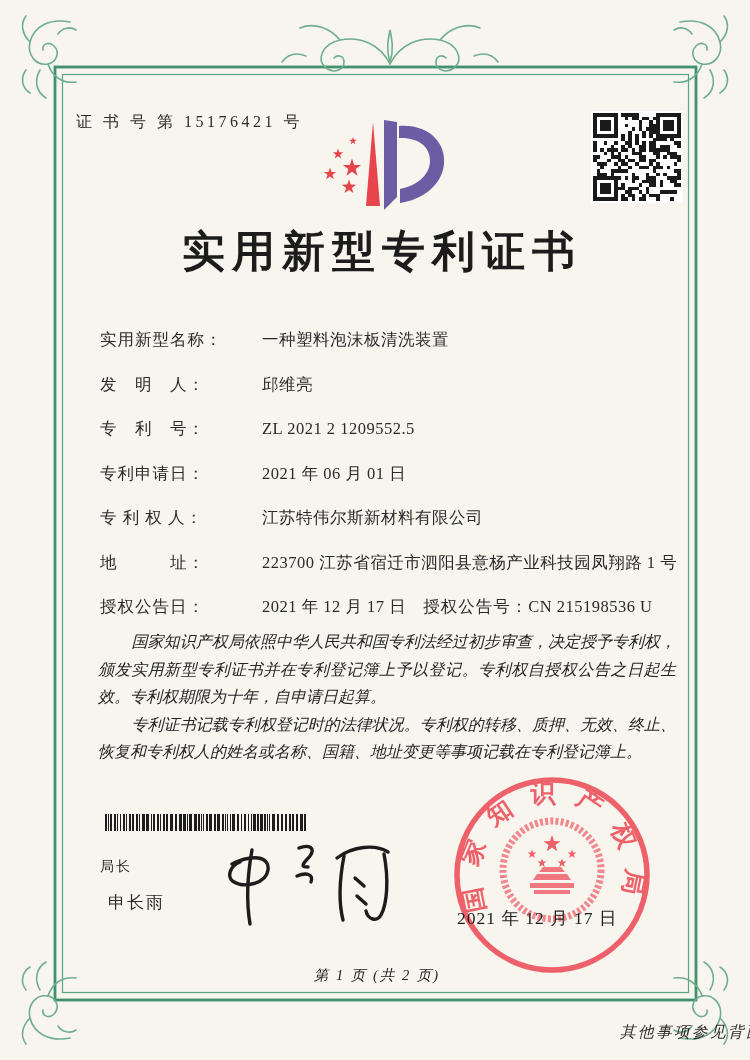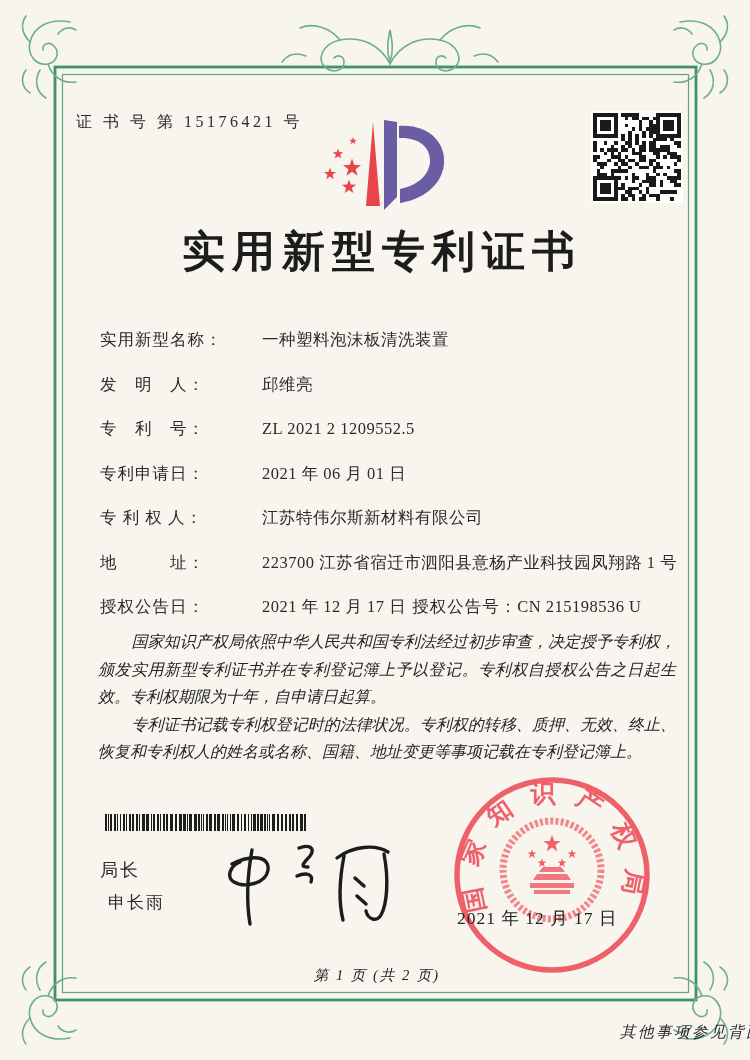--- a/index.html
+++ b/index.html
@@ -10,26 +10,26 @@
   }
   .abs{position:absolute;}
   svg{display:block;}
   .cert-no{left:76px;top:112px;font-size:16px;letter-spacing:3.5px;color:#2b2b2b;}
   .title{left:0;right:0;top:223px;text-align:center;font-size:43px;font-weight:bold;
          letter-spacing:7px;color:#1c1c1c;}
   .fields{left:100px;top:327px;width:562px;font-size:16.5px;color:#2a2a2a;}
   .frow{height:25px;line-height:25px;margin-bottom:19.5px;white-space:nowrap;}
   .flabel{display:inline-block;width:162px;letter-spacing:1px;}
   .fvalue{letter-spacing:0.5px;margin-top:22px;}
-  .glabel2{margin-left:6px;letter-spacing:1px;}
+  .glabel2{margin-left:17px;letter-spacing:1px;}
   .paras{left:98px;top:628px;width:578px;font-size:16px;line-height:27.5px;
          text-align:justify;color:#242424;font-style:italic;}
   .paras p{margin:0;text-indent:2.1em;}
   .qr-box{left:591px;top:111px;width:92px;height:92px;background:#fff;padding:2px;box-sizing:border-box;}
-  .signer-title{left:100px;top:858px;font-size:18px;letter-spacing:2px;color:#2b2b2b;}
+  .signer-title{left:100px;top:858px;font-size:14px;letter-spacing:2px;color:#2b2b2b;}
   .signer-name{left:108px;top:891px;font-size:17px;letter-spacing:2px;color:#2b2b2b;}
   .seal-date{left:457px;top:906px;font-size:17.5px;letter-spacing:1px;color:#1e1e1e;z-index:6;}
   .footer-page{left:0;right:10px;top:966px;text-align:center;font-size:14.5px;letter-spacing:2px;font-style:italic;}
   .back-note{left:0;right:0;top:1016px;text-align:right;font-size:15.5px;letter-spacing:2.5px;font-style:italic;color:#2b2b2b;margin-top:6px;}
   .layer0{left:0;top:0;z-index:0;}
   .z5{z-index:5;}
 </style>
 </head>
 <body>
 

